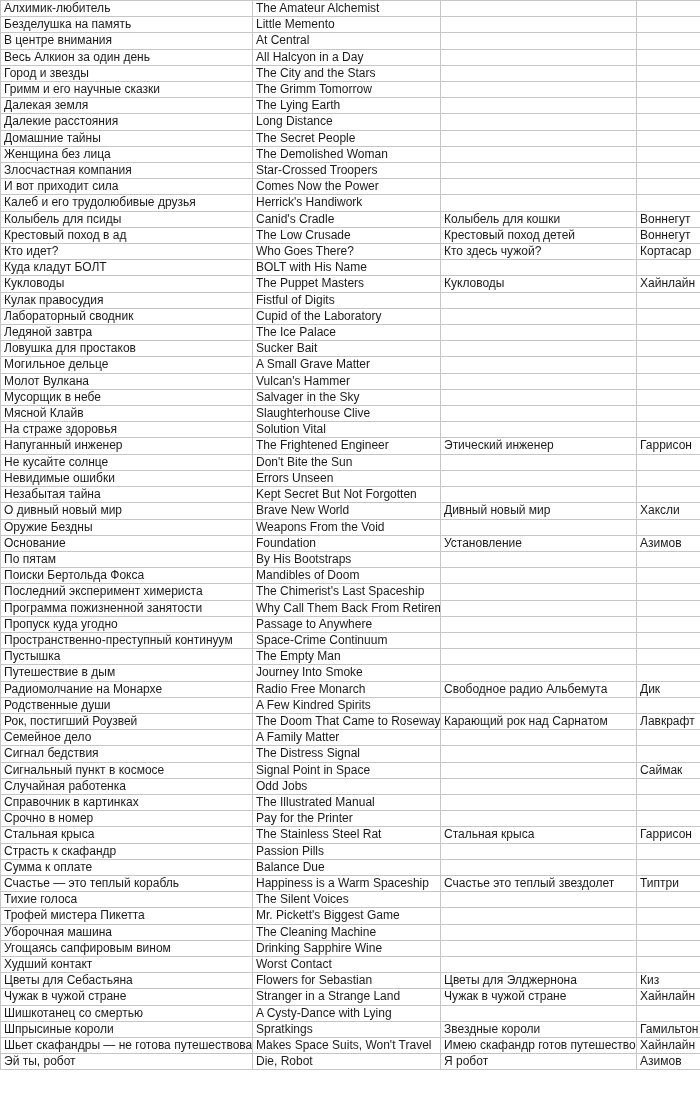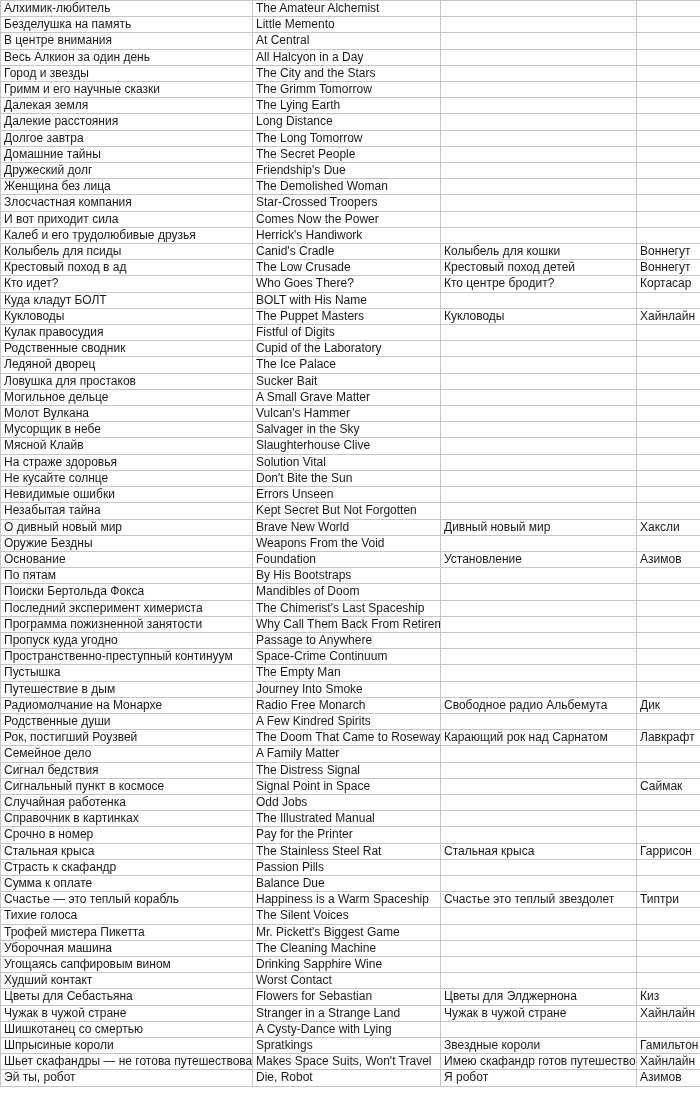--- a/index.html
+++ b/index.html
@@ -86,34 +86,22 @@
         <td></td>
         <td></td>
       </tr>
       <tr>
         <td>Далекие расстояния</td>
         <td>Long Distance</td>
         <td></td>
         <td></td>
       </tr>
       <tr>
-        <td>Долгое завтра</td>
-        <td>The Long Tomorrow</td>
-        <td></td>
-        <td></td>
-      </tr>
-      <tr>
         <td>Домашние тайны</td>
         <td>The Secret People</td>
-        <td></td>
-        <td></td>
-      </tr>
-      <tr>
-        <td>Дружеский долг</td>
-        <td>Friendship's Due</td>
         <td></td>
         <td></td>
       </tr>
       <tr>
         <td>Женщина без лица</td>
         <td>The Demolished Woman</td>
         <td></td>
         <td></td>
       </tr>
       <tr>
@@ -142,21 +130,21 @@
       </tr>
       <tr>
         <td>Крестовый поход в ад</td>
         <td>The Low Crusade</td>
         <td>Крестовый поход детей</td>
         <td>Воннегут</td>
       </tr>
       <tr>
         <td>Кто идет?</td>
         <td>Who Goes There?</td>
-        <td>Кто центре бродит?</td>
+        <td>Кто здесь чужой?</td>
         <td>Кортасар</td>
       </tr>
       <tr>
         <td>Куда кладут БОЛТ</td>
         <td>BOLT with His Name</td>
         <td></td>
         <td></td>
       </tr>
       <tr>
         <td>Кукловоды</td>
@@ -164,27 +152,27 @@
         <td>Кукловоды</td>
         <td>Хайнлайн</td>
       </tr>
       <tr>
         <td>Кулак правосудия</td>
         <td>Fistful of Digits</td>
         <td></td>
         <td></td>
       </tr>
       <tr>
-        <td>Родственные сводник</td>
+        <td>Лабораторный сводник</td>
         <td>Cupid of the Laboratory</td>
         <td></td>
         <td></td>
       </tr>
       <tr>
-        <td>Ледяной дворец</td>
+        <td>Ледяной завтра</td>
         <td>The Ice Palace</td>
         <td></td>
         <td></td>
       </tr>
       <tr>
         <td>Ловушка для простаков</td>
         <td>Sucker Bait</td>
         <td></td>
         <td></td>
       </tr>
@@ -210,20 +198,26 @@
         <td>Мясной Клайв</td>
         <td>Slaughterhouse Clive</td>
         <td></td>
         <td></td>
       </tr>
       <tr>
         <td>На страже здоровья</td>
         <td>Solution Vital</td>
         <td></td>
         <td></td>
+      </tr>
+      <tr>
+        <td>Напуганный инженер</td>
+        <td>The Frightened Engineer</td>
+        <td>Этический инженер</td>
+        <td>Гаррисон</td>
       </tr>
       <tr>
         <td>Не кусайте солнце</td>
         <td>Don't Bite the Sun</td>
         <td></td>
         <td></td>
       </tr>
       <tr>
         <td>Невидимые ошибки</td>
         <td>Errors Unseen</td>

